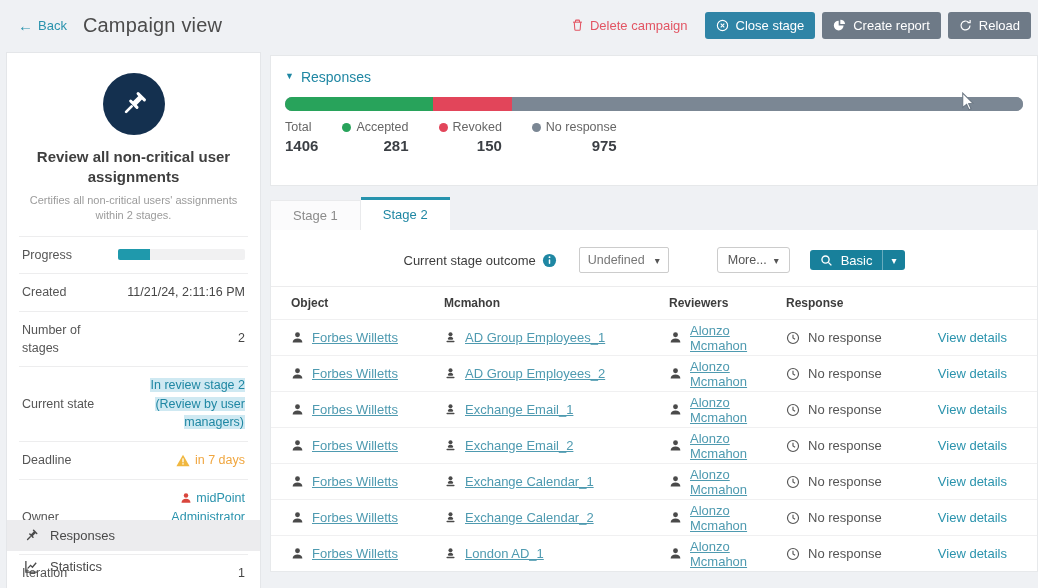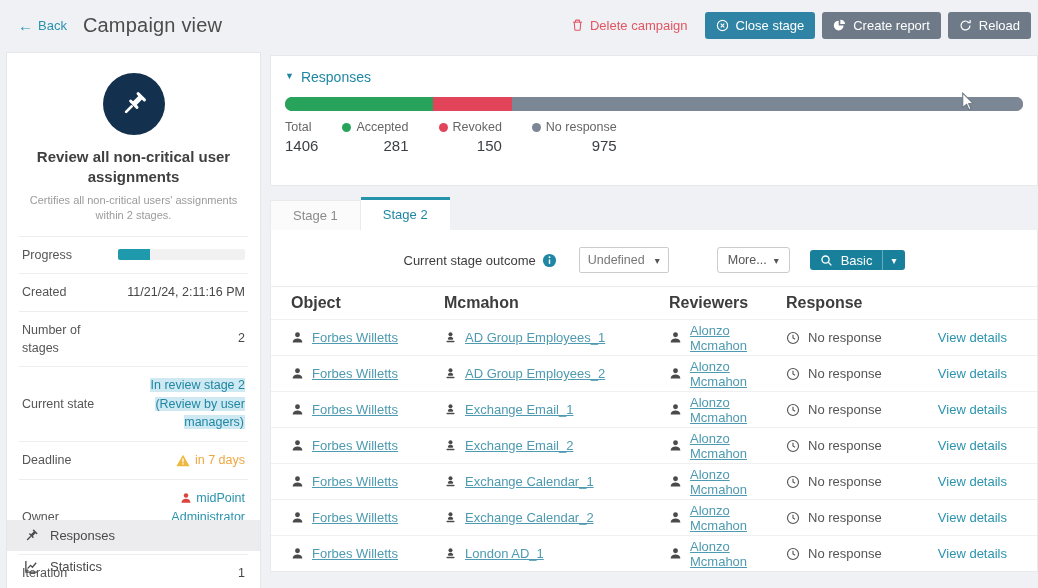--- a/index.html
+++ b/index.html
@@ -57,21 +57,21 @@
   .collapse-header { padding-top:13px; color:#1f87a3; font-size:14px; display:flex; align-items:center; gap:7px; }
   .collapse-caret { font-size:9px; transform:translateY(-1px); }
   .big-bar { margin-top:12px; height:14px; border-radius:7px; overflow:hidden; display:flex; background:#7b8794; }
   .bar-seg { height:100%; }
   .stats-row { display:flex; margin-top:9px; }
   .stat { text-align:right; margin-right:30px; }
   .stat.first { text-align:left; margin-right:24px; }
   .stat-label { font-size:12.5px; color:#666; display:flex; align-items:center; gap:5px; justify-content:flex-end; }
   .stat.first .stat-label { justify-content:flex-start; }
   .stat-dot { width:9px; height:9px; border-radius:50%; display:inline-block; }
-  .stat-value { font-size:15px; font-weight:normal; color:#3b3f44; margin-top:3px; }
+  .stat-value { font-size:15px; font-weight:bold; color:#3b3f44; margin-top:3px; }
 
   .tabs-row { margin-top:10px; display:flex; align-items:flex-end; height:34px; }
   .tab { font-size:13px; padding:8px 22px; cursor:pointer; }
   .tab.inactive { background:#fbfbfc; color:#8b8b8b; border:1px solid #e9eaec; border-bottom:none; padding:7px 22px;margin-top:41px; }
   .tab.active { background:#fff; color:#1f87a3; border-top:3px solid #2693ad; padding-top:7px; }
 
   .table-card { background:#fff; border:1px solid #e7e9eb; border-top:none; min-height:324px; }
   .toolbar { display:flex; justify-content:center; align-items:center; gap:20px;
     padding:17px 14px 13px; font-size:13px; color:#3d3d3d; }
   .outcome-label { display:flex; align-items:center; gap:6px; margin-right:2px; }
@@ -81,21 +81,21 @@
   .more-btn { border:1px solid #ccc; border-radius:3px; background:#fff; height:26px; padding:0 10px;
     display:flex; align-items:center; gap:7px; color:#555; font-size:12.5px; cursor:pointer; font-family:inherit;margin-left:28px; }
   .basic-btn { background:#18809b; border:none; border-radius:3px; height:20px; color:#fff;
     display:flex; align-items:center; cursor:pointer; font-family:inherit; font-size:13px; padding:0; }
   .basic-main { display:flex; align-items:center; gap:8px; padding:0 10px; }
   .basic-caret { border-left:1px solid rgba(255,255,255,.35); padding:0 8px; height:100%; display:flex; align-items:center; }
   .basic-caret .caret { color:#fff; }
 
   .trow { display:grid; grid-template-columns:153px 225px 117px 140px 1fr;
     align-items:center; min-height:36px; padding:0 30px 0 13px; border-top:1px solid #f0f0f1; }
-  .trow.head { min-height:33px; border-top:1px solid #ececed; font-weight:bold; color:#3d3d3d; font-size:16px; }
+  .trow.head { min-height:33px; border-top:1px solid #ececed; font-weight:bold; color:#3d3d3d; font-size:12px; }
   .trow.head .hcell { padding-left:7px; }
   .cell { display:flex; align-items:center; gap:8px; font-size:13px; padding-left:7px; }
   .cell-link { color:#4e9ab0;text-decoration:underline; }
   .resp-text { color:#555; }
   .cell.view { justify-content:flex-end; padding-left:0; }
   .cell.view a { color:#2a93ad; }
   .icon-dark { color:#4a4a4a; }
 
   
   .cursor { position:absolute; left:961px; top:92px; pointer-events:none; }

